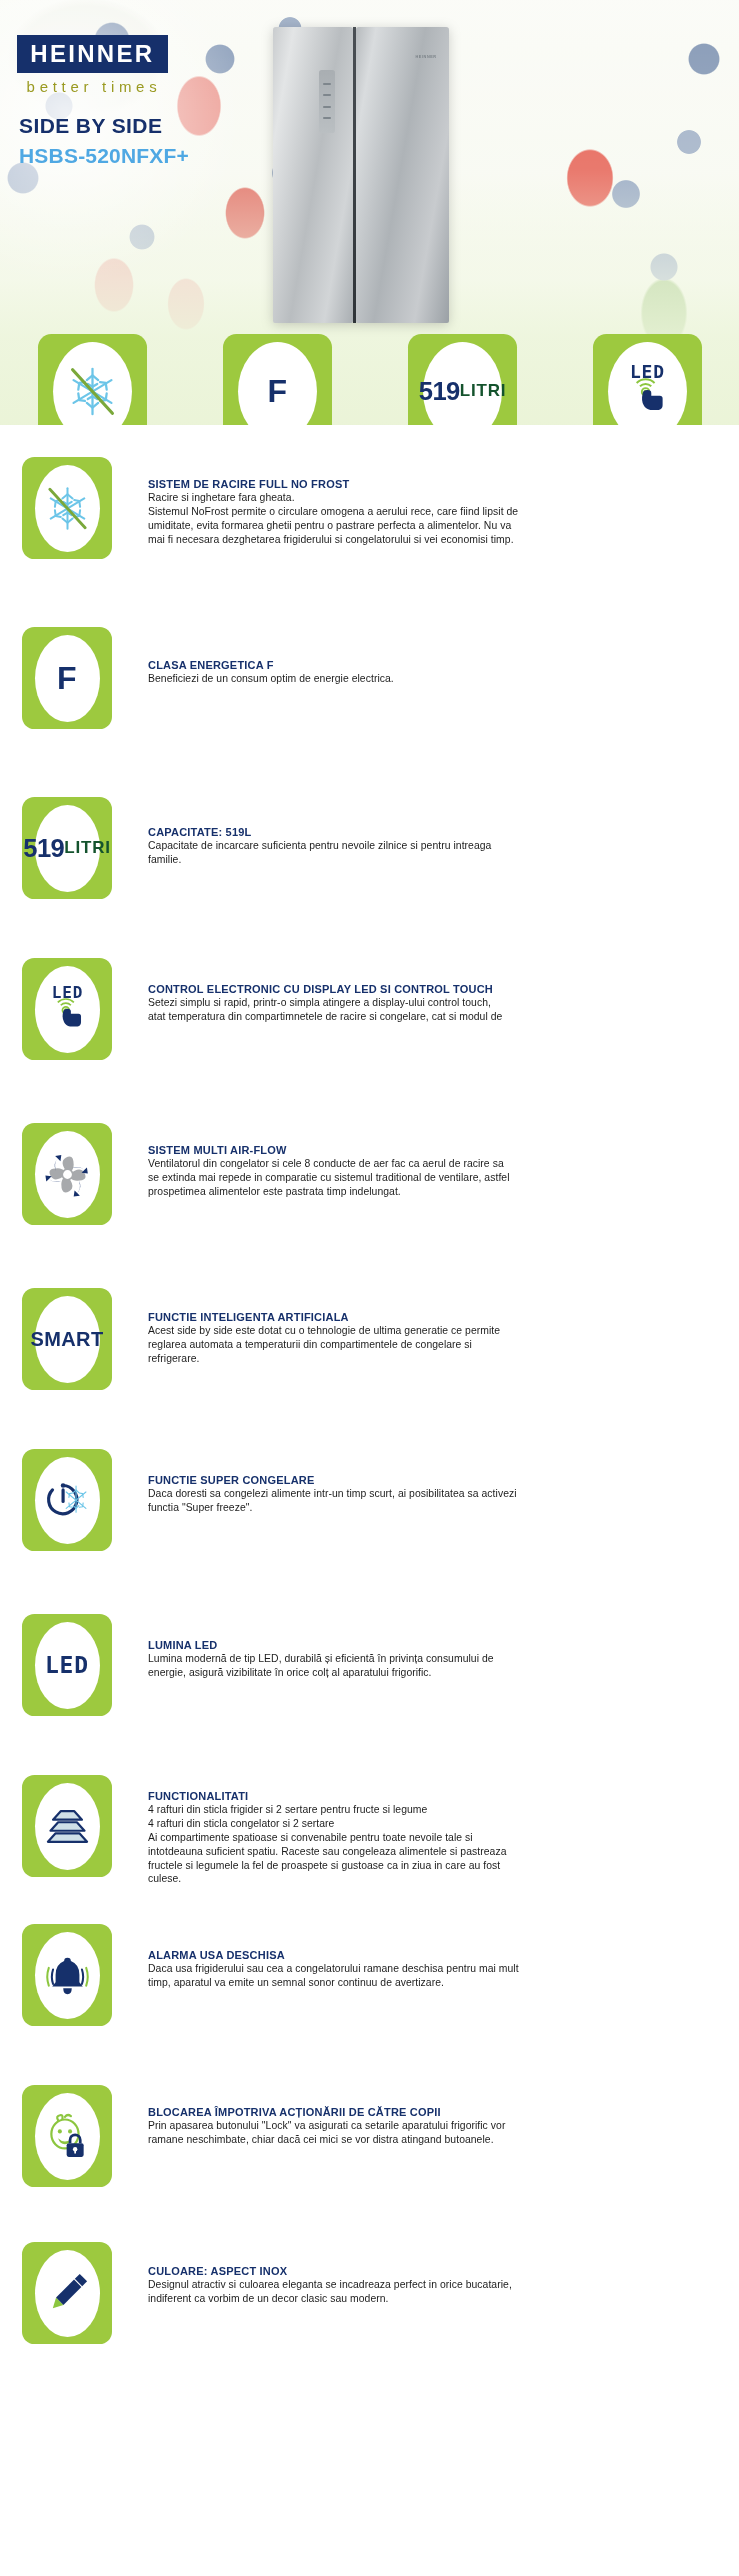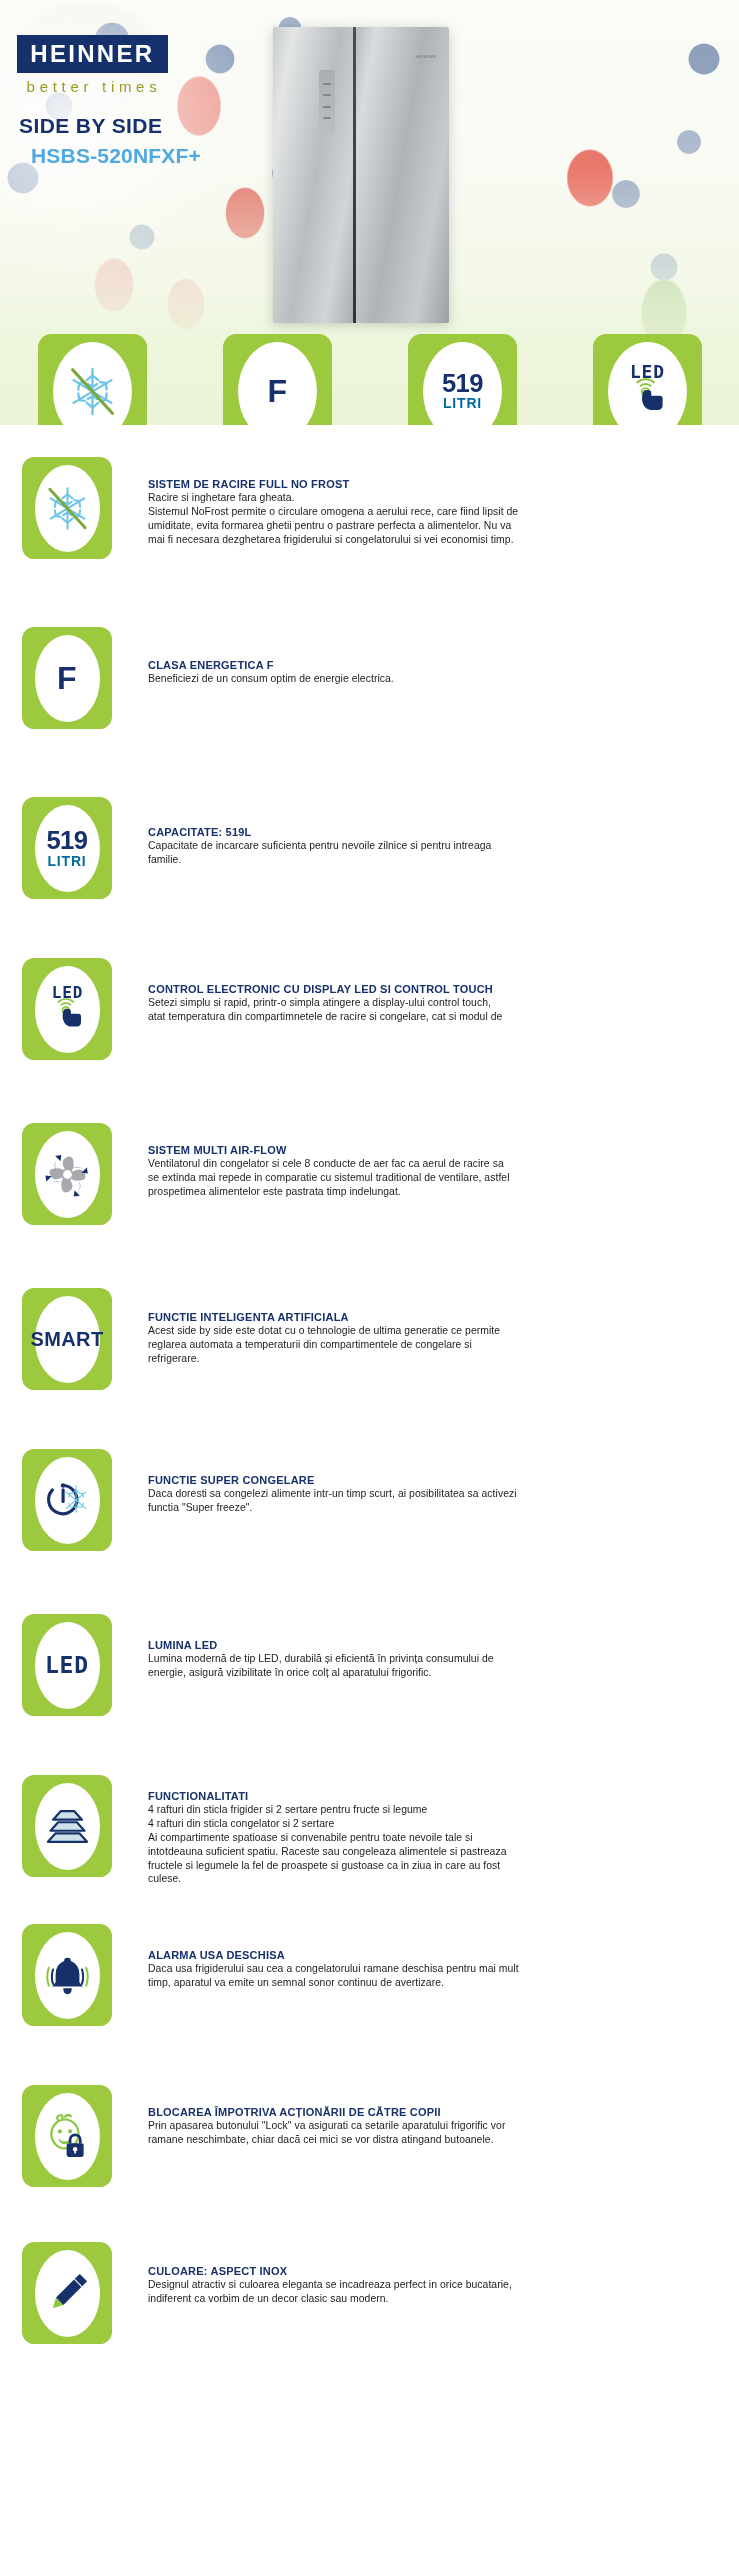--- a/index.html
+++ b/index.html
@@ -103,21 +103,21 @@
   .tagline {
     position:absolute; left:26.6px; top:78px;
     color:#9a9a21; font-size:15px; letter-spacing:4.7px;
     font-weight:400;
   }
   .hero-kicker {
     position:absolute; left:19px; top:114px;
     color:#16306b; font-size:21px; font-weight:800; letter-spacing:0.4px;
   }
   .hero-model {
-    position:absolute; left:31px; top:144px;
+    position:absolute; left:19px; top:144px;
     color:#4fa8e3; font-size:21px; font-weight:600; letter-spacing:0.2px;
   }
 
   
   .hero-badges {
     position:absolute; left:0; top:334px; width:740px;
     display:flex;
   }
   .hbadge { width:185px; display:flex; flex-direction:column; align-items:center; }
   .hbadge-tile {
@@ -161,24 +161,24 @@
   }
   .fbody {
     color:#1c1c1c; font-size:10.4px; line-height:1.33;
     letter-spacing:0.05px; white-space:pre-line;
   }
 
   
   .ico { display:block; }
   .big-letter { color:#16306b; font-weight:800; font-size:32px; letter-spacing:0.5px; }
   .cap-num { color:#16306b; font-weight:800; font-size:25.6px; line-height:0.95; letter-spacing:-0.5px; }
-  .cap-unit { color:#0369a1; font-weight:800; font-size:14px; letter-spacing:0.8px; }
+  .cap-unit { color:#14532d; font-weight:800; font-size:17px; letter-spacing:0.8px; }
   .smart-word { color:#16306b; font-weight:800; font-size:20px; letter-spacing:0.4px; }
   .led-seg { font-family:"DejaVu Sans Mono", monospace; color:#16306b; font-weight:700; font-size:23px; letter-spacing:0.9px; }
-  .stack-c { display:flex; flex-direction:column; justify-content:center; }
+  .stack-c { display:flex; justify-content:center; }
 </style>
 </head>
 <body>
 
 <div class="hero">
   <div class="hero-photo"></div>
   <div class="hero-veil"></div>
   <div class="hero-left-wash"></div>
 
   <div class="fridge">

